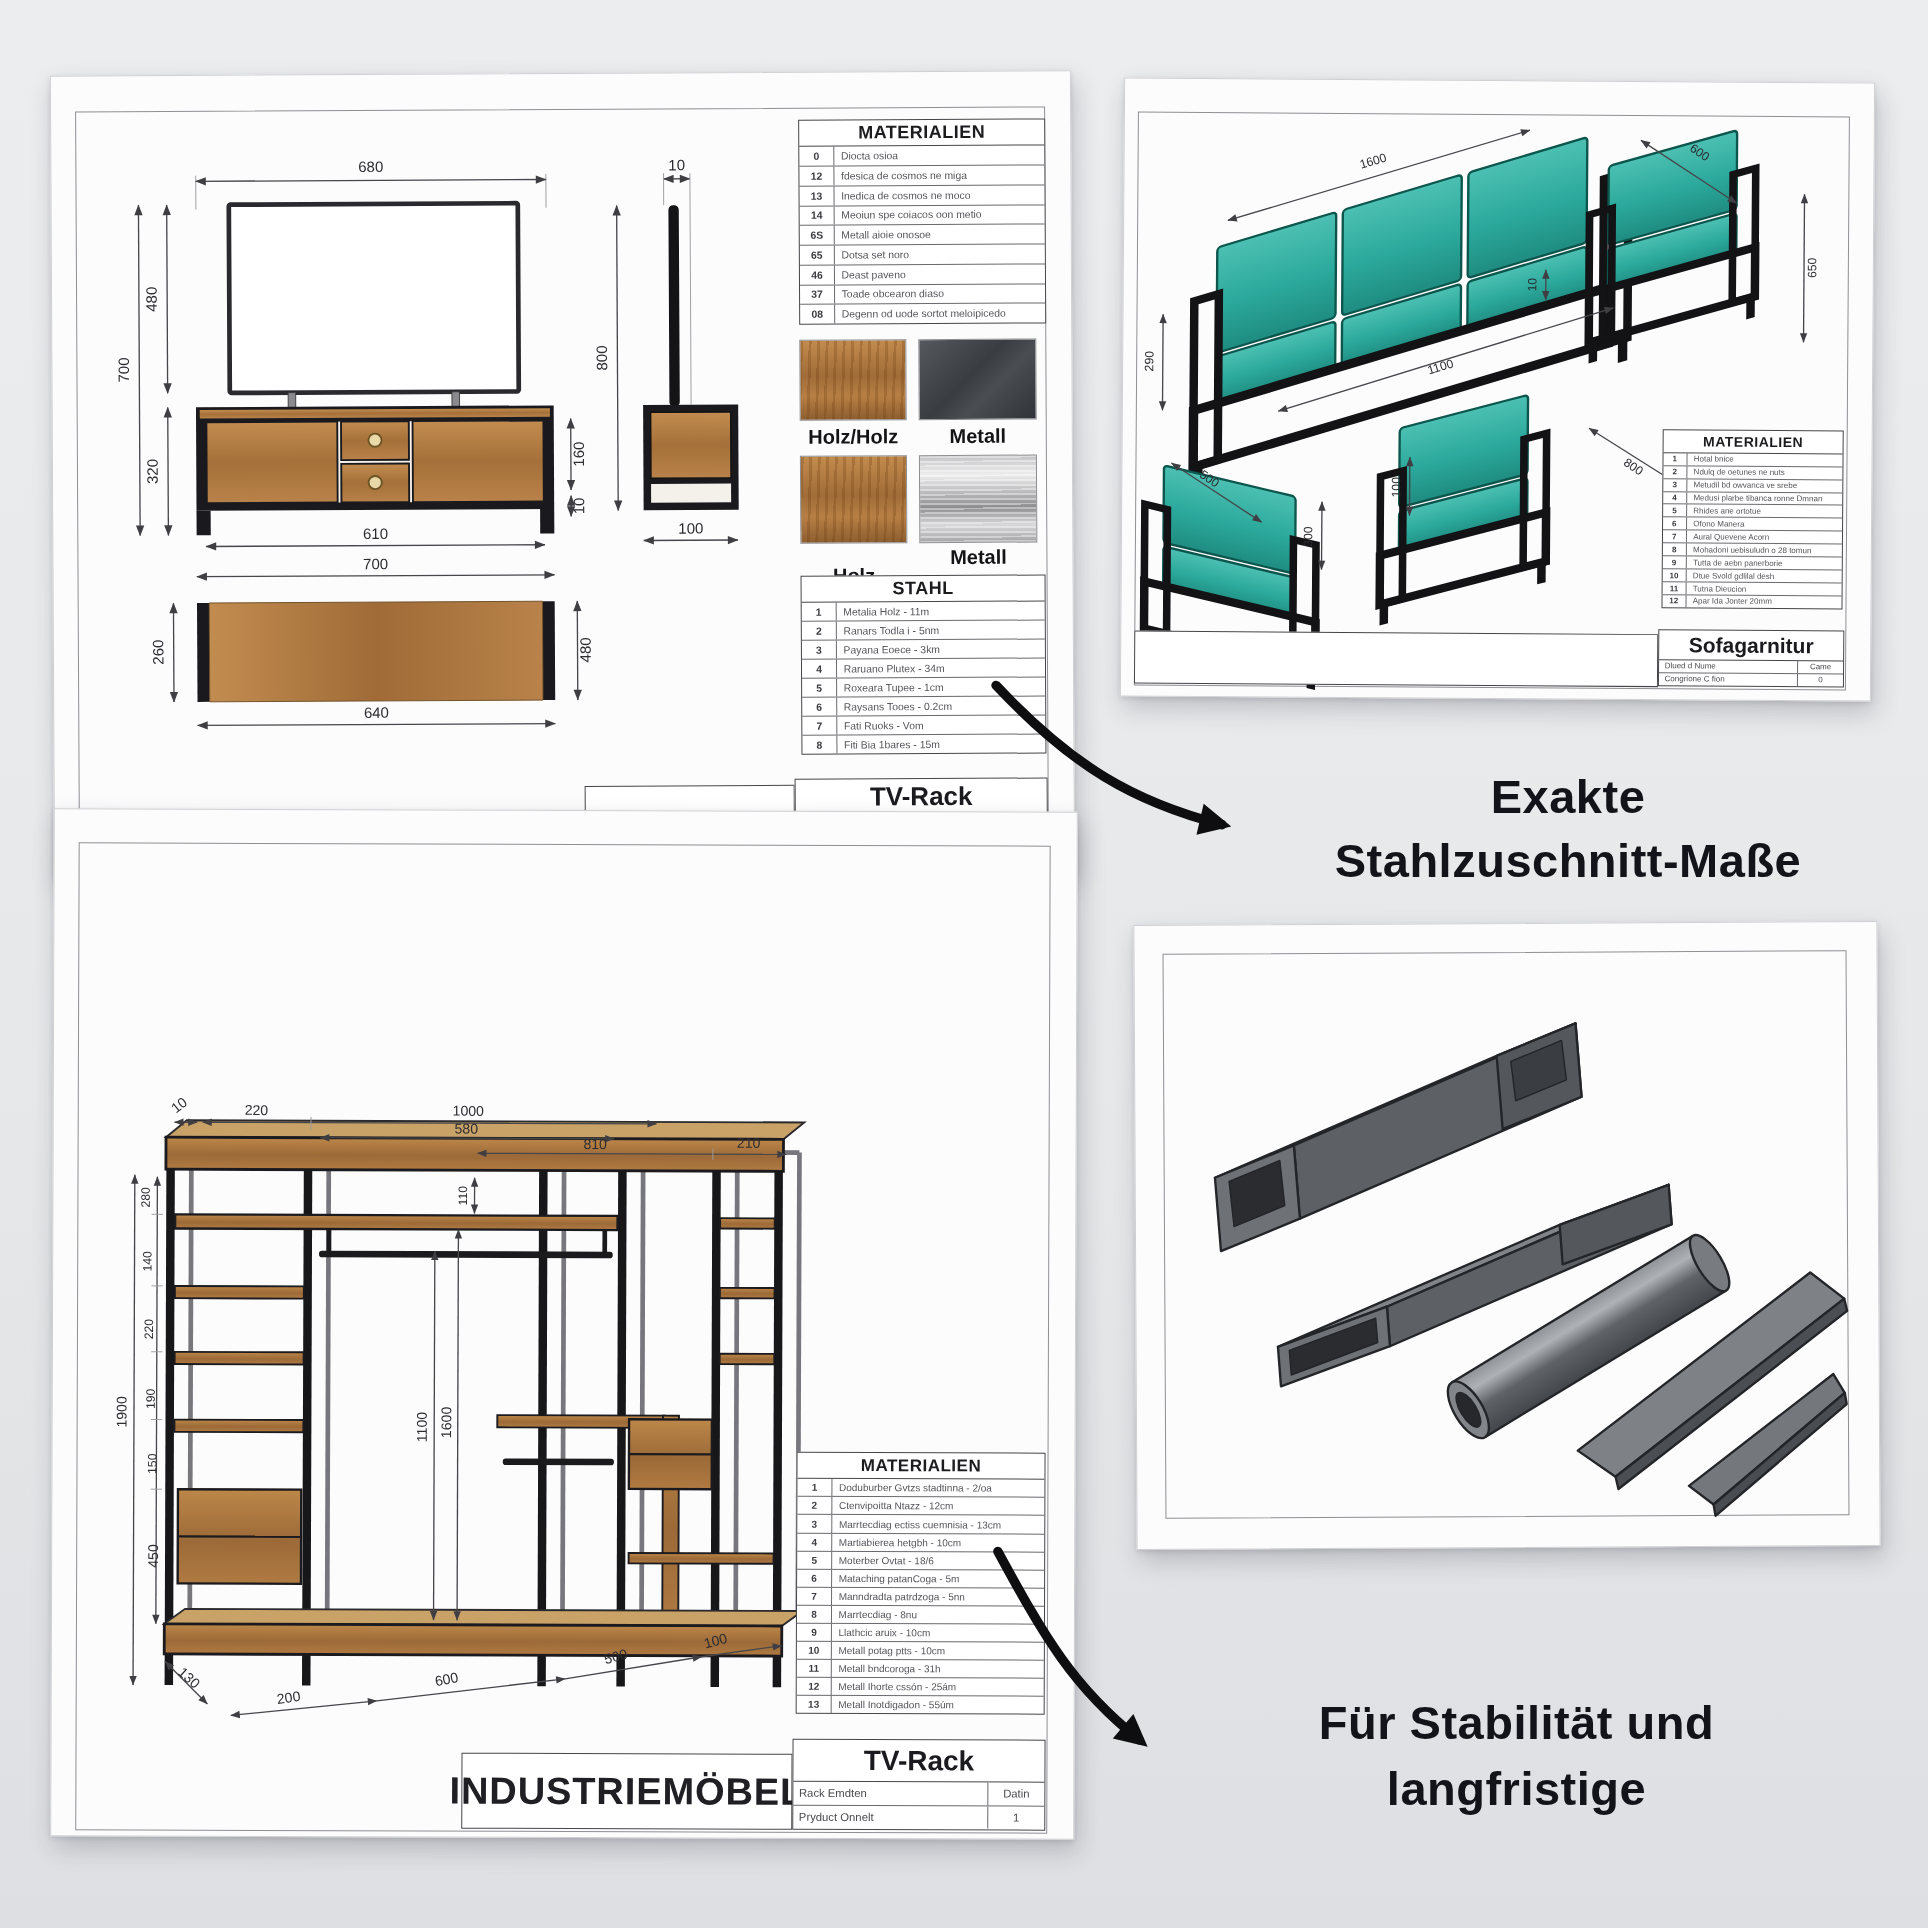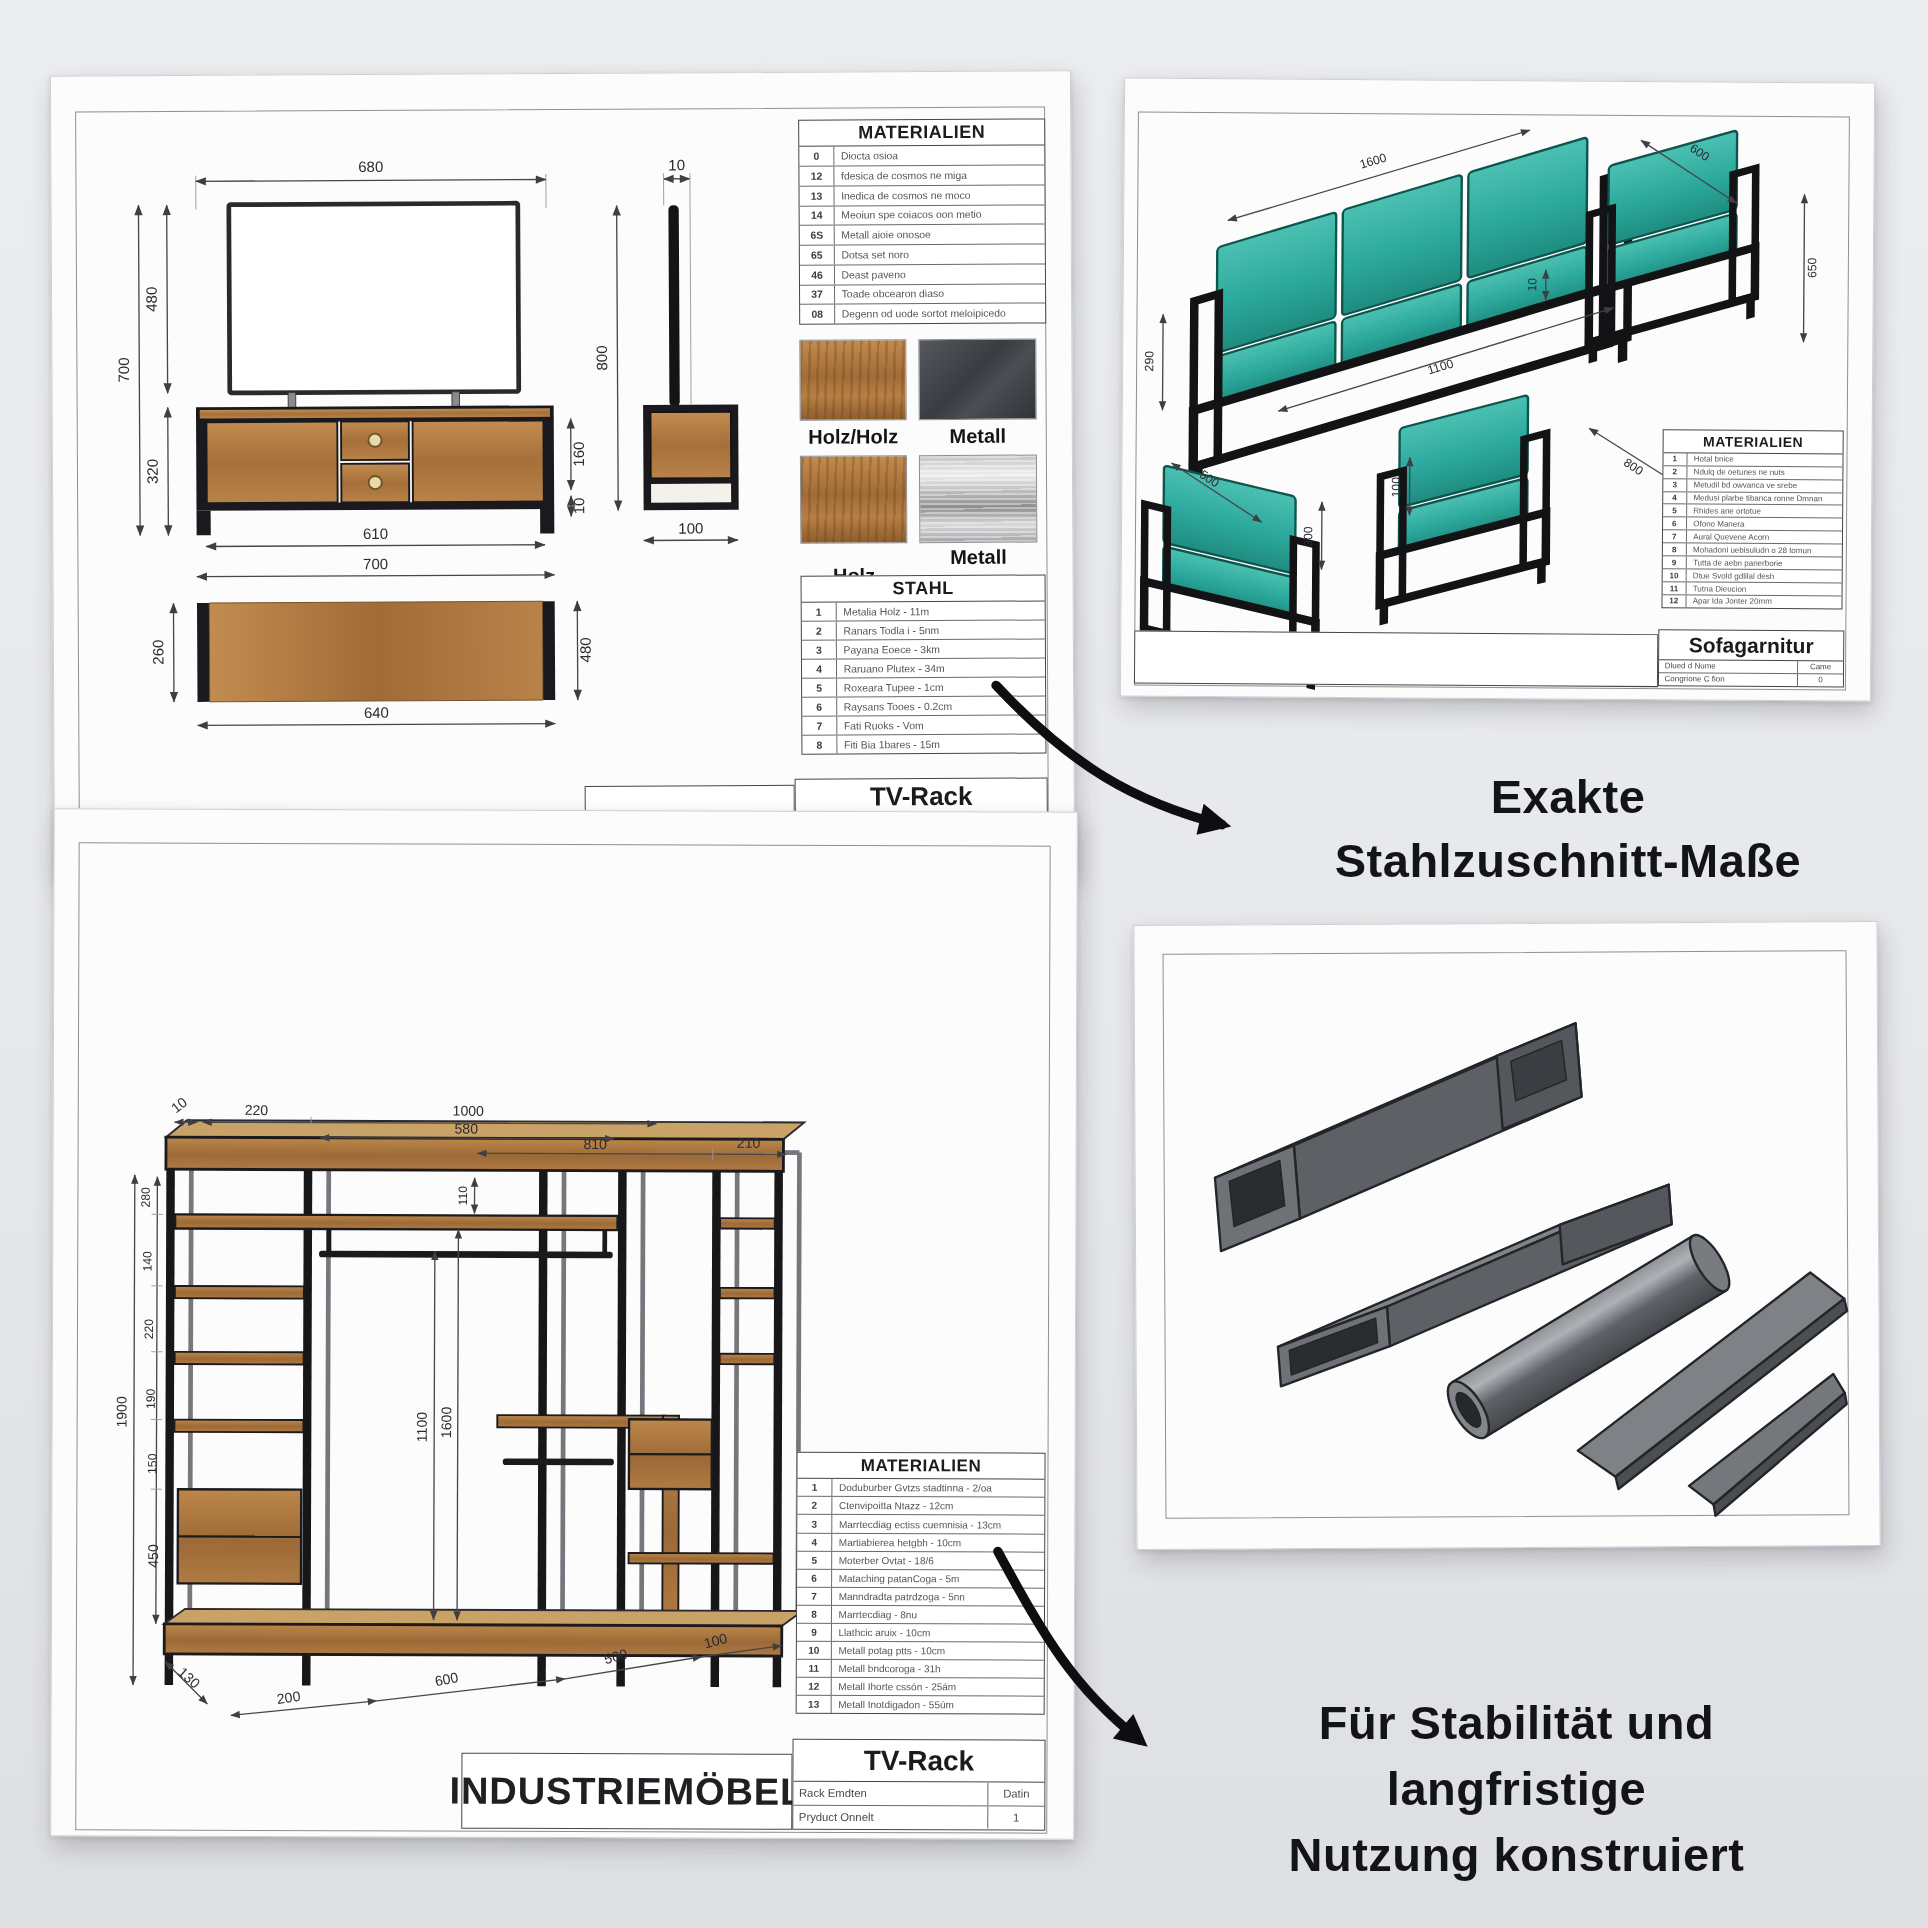--- a/index.html
+++ b/index.html
@@ -679,21 +679,20 @@
     </div>
   </section>
 
   <div class="headline hl1">
     <div>Exakte</div>
     <div>Stahlzuschnitt-Maße</div>
   </div>
   <div class="headline hl2">
     <div>Für Stabilität und</div>
     <div>langfristige</div>
-    <div>Nutzung konstruiert</div>
   </div>
 
   <svg class="arrows" width="1928" height="1928" viewBox="0 0 2048 2048">
     <g>
       <path d="M 1058 728 C 1140 815 1205 852 1298 876" fill="none" stroke="#0e0e11" stroke-width="10" stroke-linecap="round"></path>
       <path d="M 4 0 L -30 -17 L -30 17 Z" fill="#0e0e11" transform="translate(1304,877) rotate(13)"></path>
     </g>
     <g>
       <path d="M 1060 1648 C 1110 1740 1140 1792 1210 1848" fill="none" stroke="#0e0e11" stroke-width="10" stroke-linecap="round"></path>
       <path d="M 4 0 L -30 -17 L -30 17 Z" fill="#0e0e11" transform="translate(1216,1853) rotate(40)"></path>

